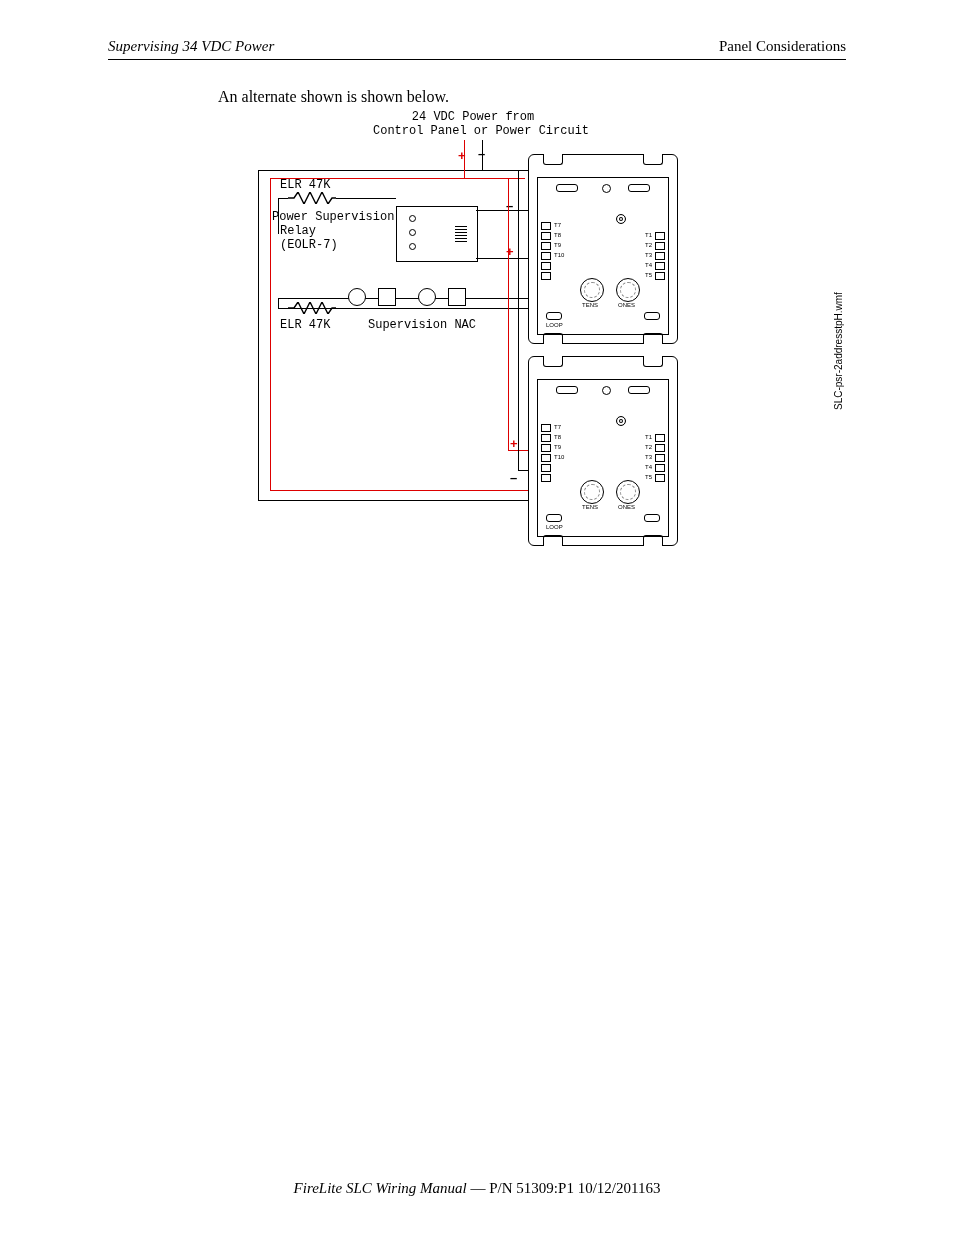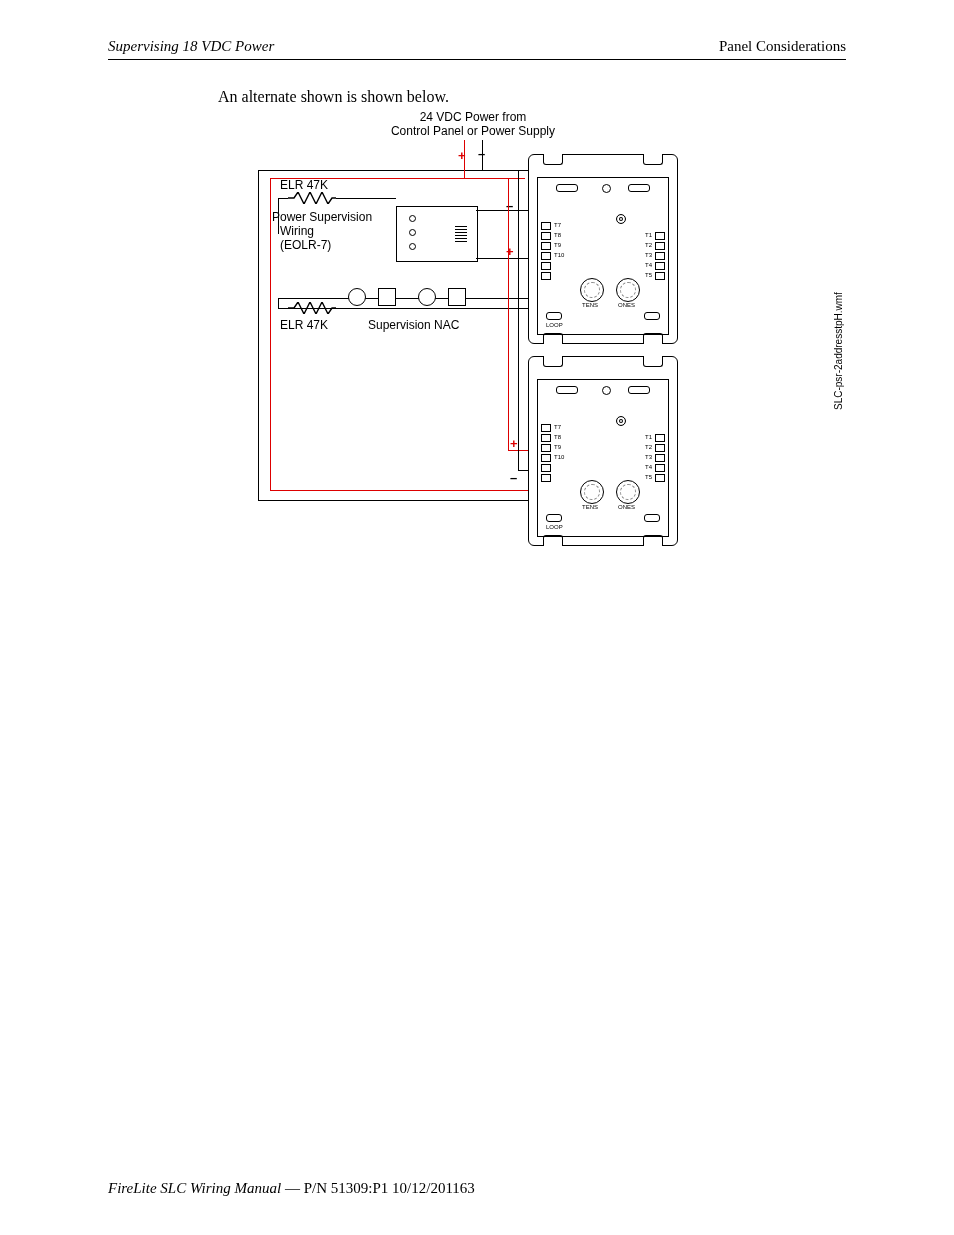--- a/index.html
+++ b/index.html
@@ -70,37 +70,37 @@
     transform: rotate(-90deg);
     transform-origin: left top;
     color: #000;
   }
   .footer {
     position: absolute;
     bottom: 38px;
     left: 108px;
     right: 108px;
     display: flex;
-    justify-content: flex-start;
+    justify-content: center;
     align-items: baseline;
     font-family: "Times New Roman", Times, serif;
     font-size: 15px;
   }
   .footer .title { font-style: italic; }
   .footer .pn { font-style: normal; }
 
   
   .diagram {
     position: relative;
     width: 620px;
     height: 450px;
     font-family: Arial, Helvetica, sans-serif;
     font-size: 12px;
   }
-  .d-text { position: absolute; white-space: pre; }
+  .d-text { position: absolute; white-space: pre; font-family: Liberation Mono, monospace; }
   .d-text.center { text-align: center; }
   .bold { font-weight: bold; }
 
   .wire-b { position: absolute; background: #000; }
   .wire-r { position: absolute; background: #d00; }
 
   .module-box {
     position: absolute;
     width: 150px;
     height: 190px;
@@ -184,31 +184,31 @@
     font-size: 13px;
   }
   .plus { color: #d00; }
 </style>
 </head>
 <body>
 
 <div class="page">
 
   <div class="header">
-    <span class="left">Supervising 18 VDC Power</span>
+    <span class="left">Supervising 34 VDC Power</span>
     <span class="right">Panel Considerations</span>
   </div>
 
   <div class="body-text">An alternate shown is shown below.</div>
 
   <div class="figure-wrap">
     <div class="diagram">
 
       <div class="d-text center" style="left:155px; top:0; width:200px;">24 VDC Power from</div>
-      <div class="d-text center" style="left:155px; top:14px; width:200px;">Control Panel or Power Supply</div>
+      <div class="d-text center" style="left:155px; top:14px; width:200px;">Control Panel or Power Circuit</div>
 
       <span class="plus" style="left:240px; top:38px;">+</span>
       <span class="minus" style="left:260px; top:36px;">–</span>
 
       <div class="wire-b" style="left:40px; top:60px; width:270px; height:1px;"></div>
       <div class="wire-b" style="left:40px; top:60px; width:1px; height:330px;"></div>
       <div class="wire-b" style="left:40px; top:390px; width:270px; height:1px;"></div>
 
       <div class="wire-r" style="left:52px; top:68px; width:255px; height:1px;"></div>
       <div class="wire-r" style="left:52px; top:68px; width:1px; height:312px;"></div>
@@ -222,21 +222,21 @@
         <svg viewBox="0 0 48 12">
             <polyline points="0,6 6,6 10,0 16,12 22,0 28,12 34,0 40,12 44,6 48,6" fill="none" stroke="#000" stroke-width="1.4"></polyline>
           </svg>
       </div>
 
       <div class="wire-b" style="left:60px; top:88px; width:10px; height:1px;"></div>
       <div class="wire-b" style="left:118px; top:88px; width:60px; height:1px;"></div>
       <div class="wire-b" style="left:60px; top:88px; width:1px; height:36px;"></div>
 
       <div class="d-text" style="left:54px; top:100px;">Power Supervision</div>
-      <div class="d-text" style="left:62px; top:114px;">Wiring</div>
+      <div class="d-text" style="left:62px; top:114px;">Relay</div>
       <div class="d-text" style="left:62px; top:128px;">(EOLR-7)</div>
 
       <div class="relay-box" style="left:178px; top:96px;">
         <div class="relay-sym" style="right:10px;"></div>
         <div class="circ" style="width:5px;height:5px; left:12px; top:8px;"></div>
         <div class="circ" style="width:5px;height:5px; left:12px; top:22px;"></div>
         <div class="circ" style="width:5px;height:5px; left:12px; top:36px;"></div>
       </div>
 
       <div class="wire-b" style="left:258px; top:100px; width:52px; height:1px;"></div>

